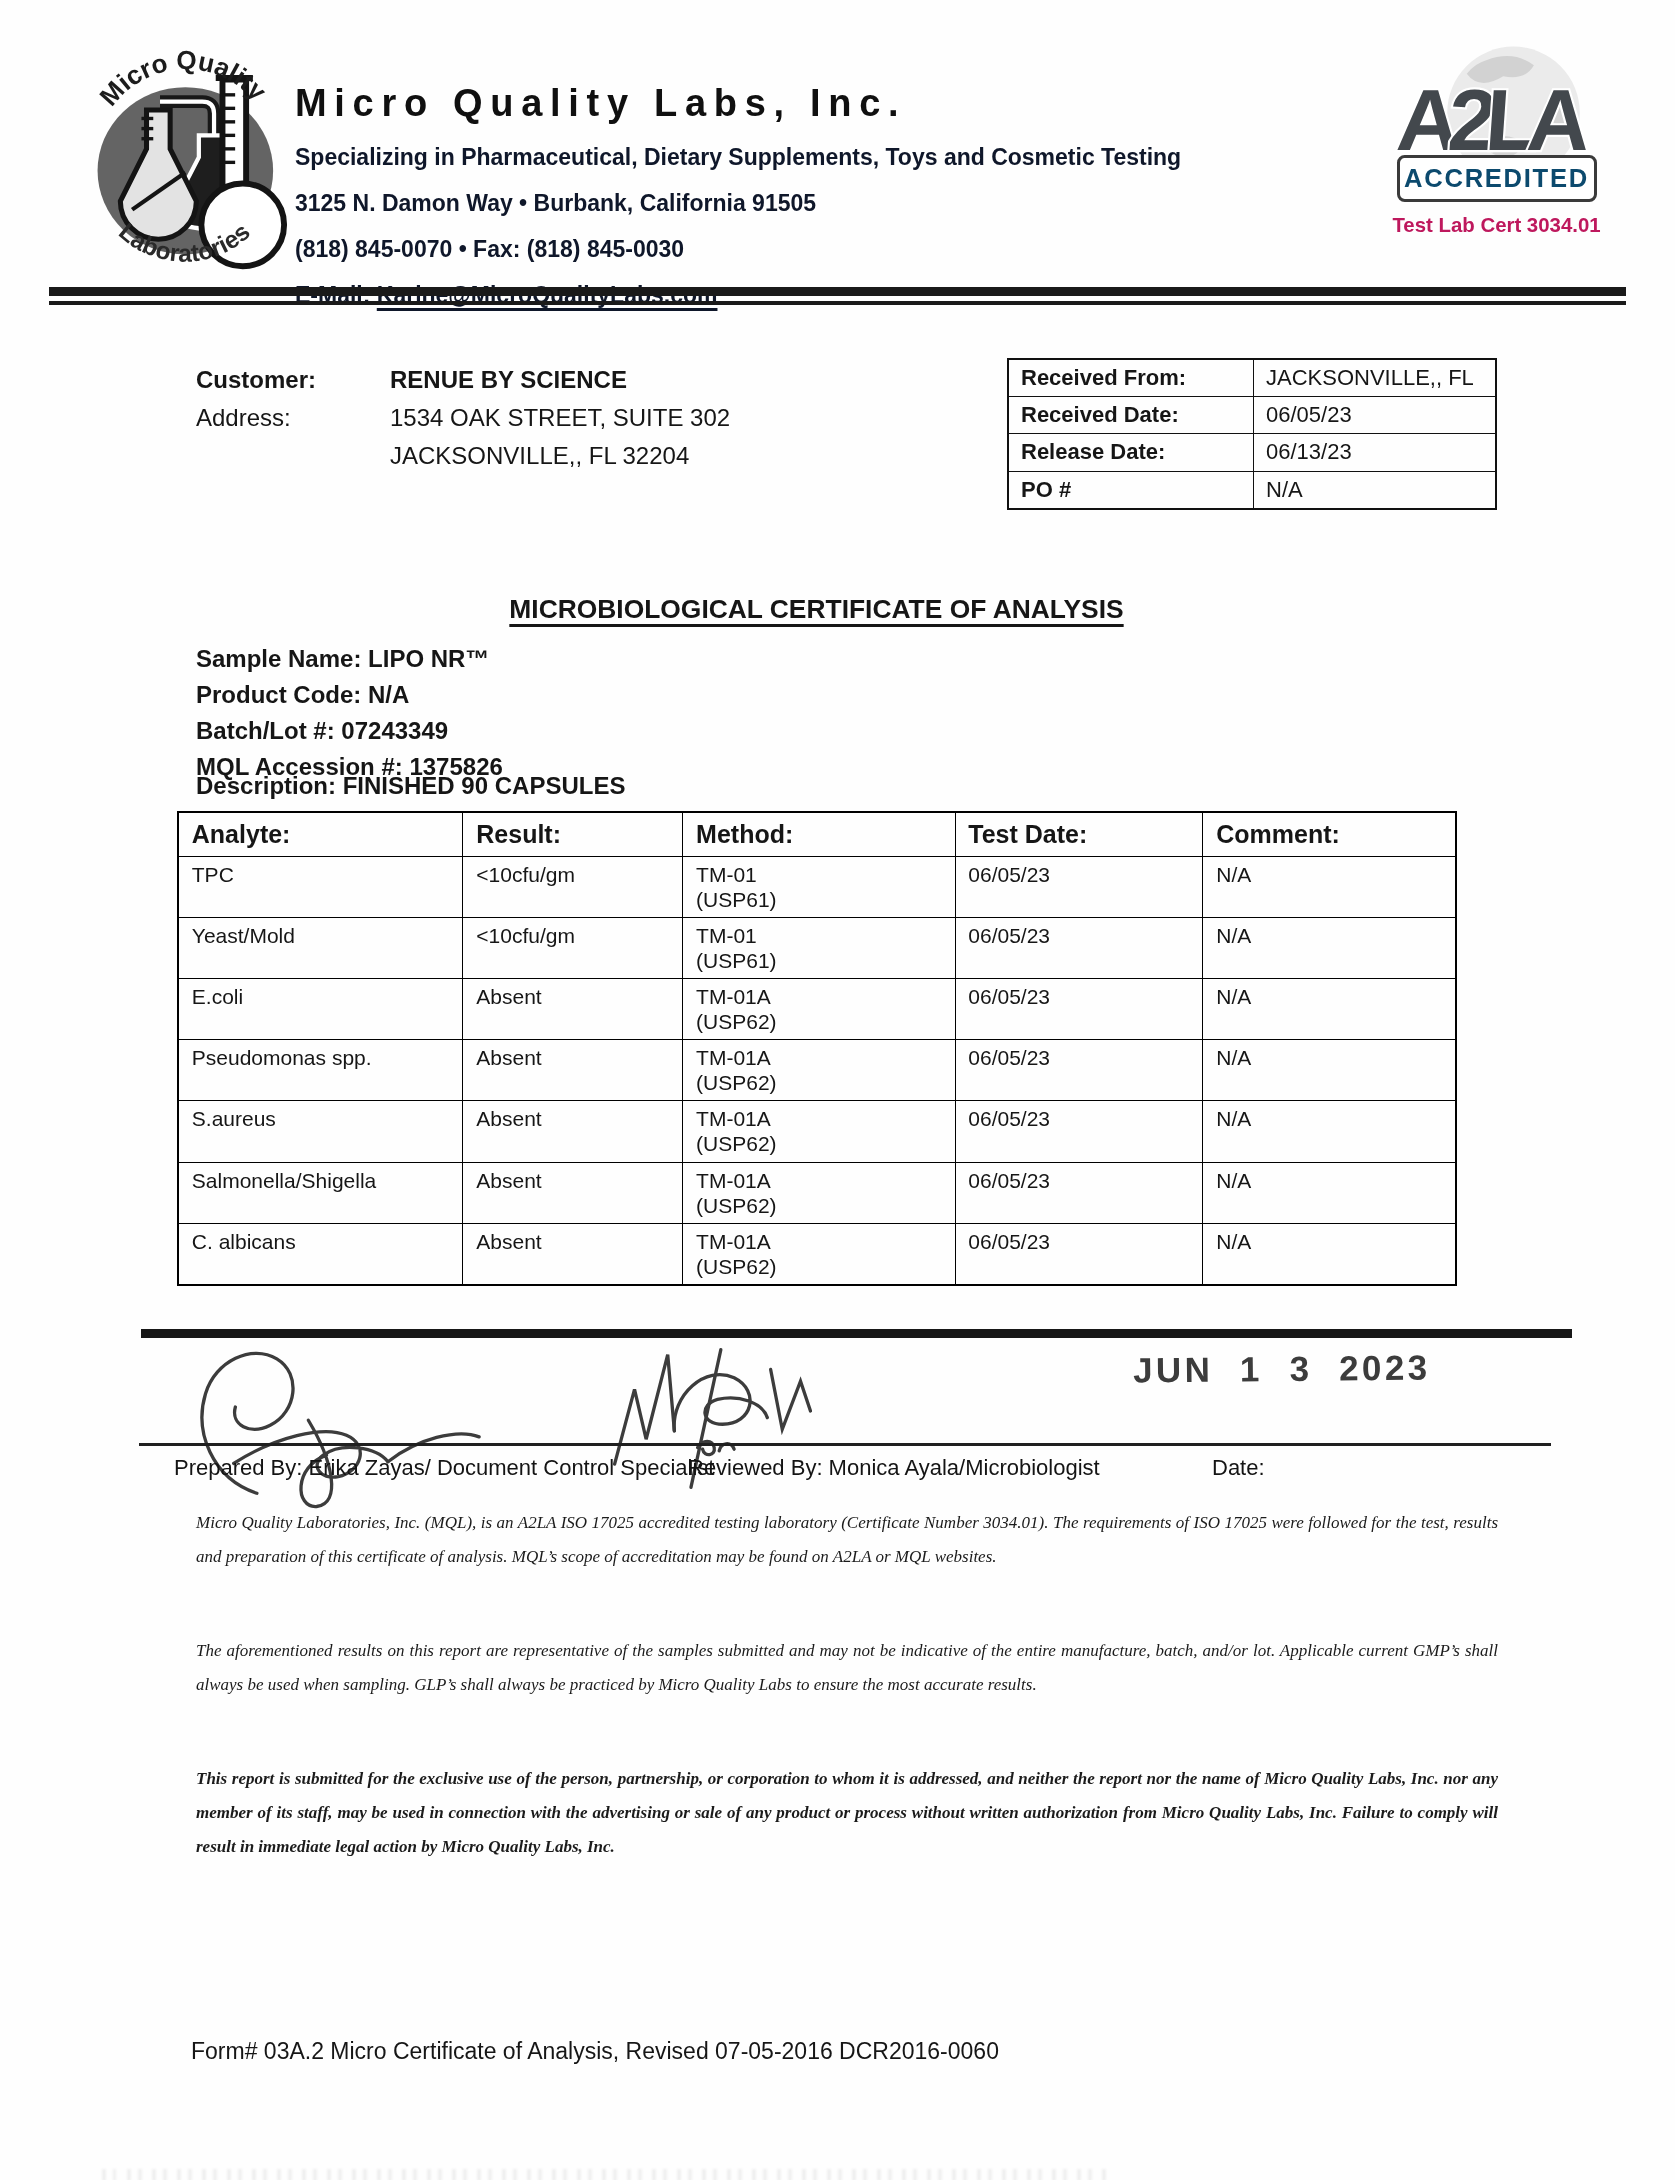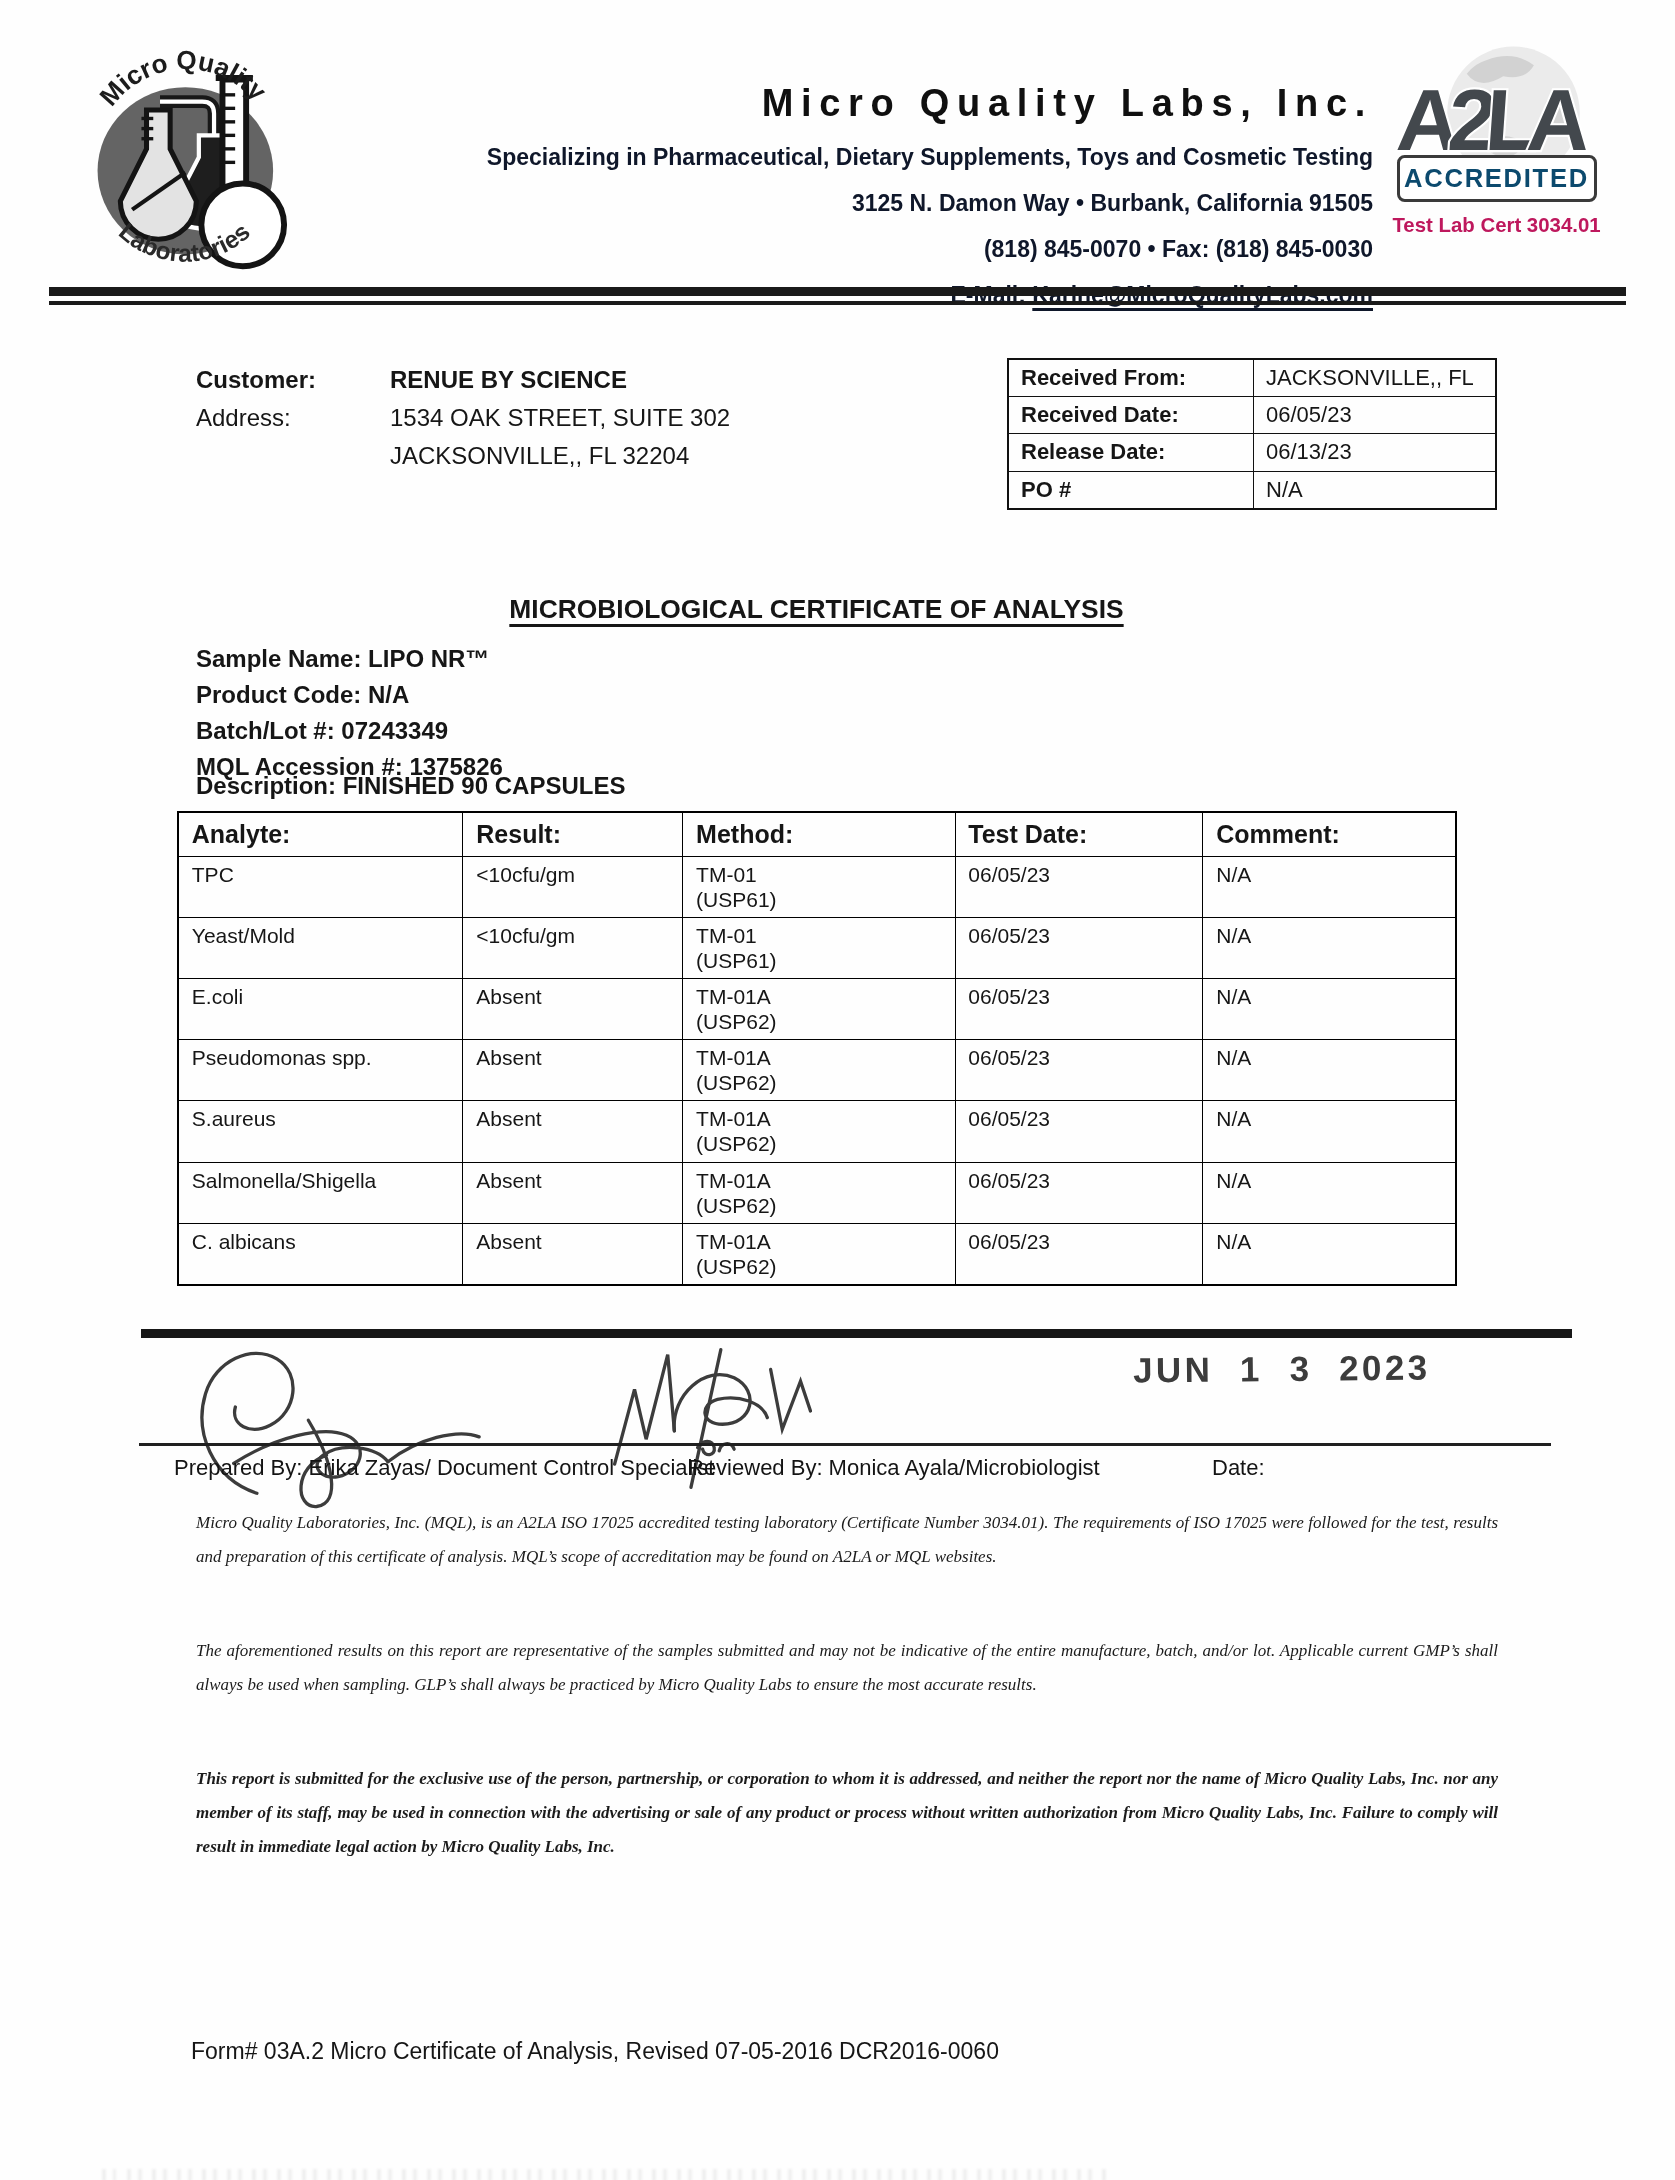--- a/index.html
+++ b/index.html
@@ -3,21 +3,21 @@
 <meta charset="utf-8">
 <style>
   html,body { margin:0; padding:0; background:#ffffff; }
   .page {
     position:relative; width:1675px; height:2181px; background:#fefefe;
     font-family:"Liberation Sans", sans-serif; color:#161616; overflow:hidden;
   }
   
   .header { position:absolute; top:29px; left:78px; right:55px; display:flex; }
   .logo-wrap { flex:none; width:217px; }
-  .header-center { flex:1; text-align:right; padding-top:53px; }
+  .header-center { flex:1; text-align:left; padding-top:53px; }
   .company-name { font-size:38px; font-weight:bold; letter-spacing:7.7px; color:#101010; }
   .hline { margin-top:19px; font-size:23px; font-weight:bold; color:#0f172a; }
   .email-val { text-decoration:underline; text-decoration-thickness:2.6px; text-underline-offset:5.1px; }
   .a2la-wrap { flex:none; width:247px; text-align:center; padding-top:8.5px; }
   .accredited-box {
     position:relative; margin:-29px auto 0; width:194px; background:#fff;
     border:3.4px solid #3a3a3a; border-radius:7.7px; padding:6px 0;
     font-size:25.6px; font-weight:bold; letter-spacing:1.7px; color:#0c4a6e;
   }
   .cert-line { margin-top:12px; font-size:20.4px; font-weight:bold; color:#be185d; }

